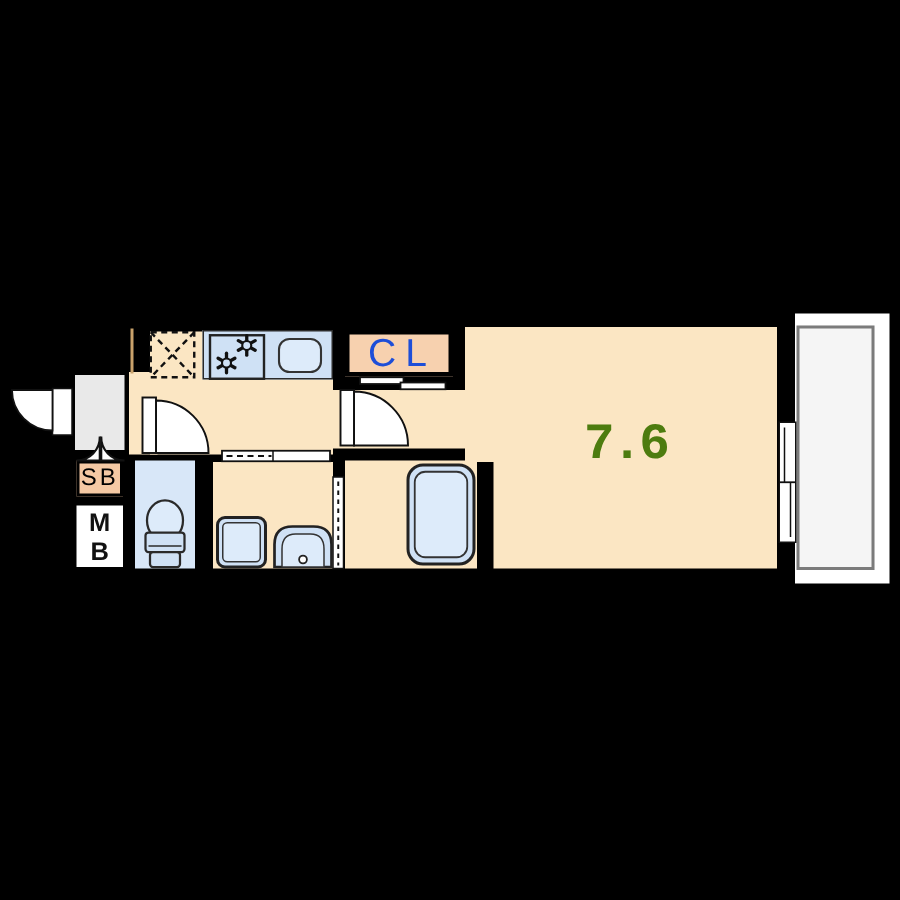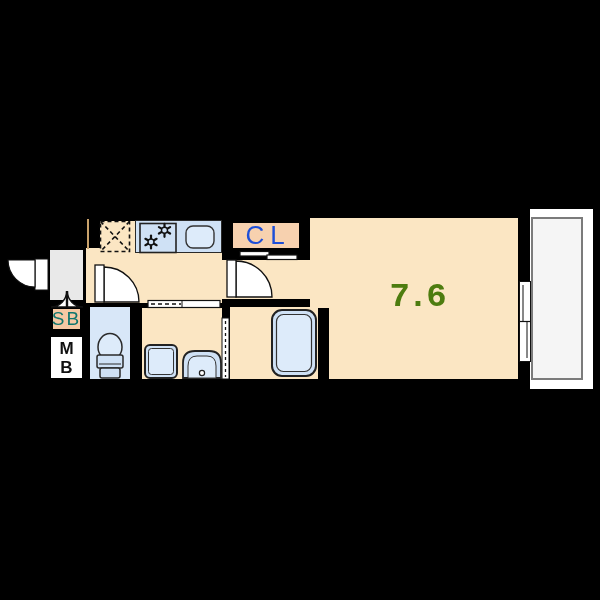--- a/index.html
+++ b/index.html
@@ -2,21 +2,21 @@
 <html style="--bg: #000000; --floor: #fbe6c3; --porch: #e9e9e9; --closet-fill: #f7d1af; --shoebox-fill: #f5c9a4; --blue: #cfe1f5; --blue-light: #ddebfa; --toilet-floor: #d8e7f8; --balcony-fill: #f5f5f5; --balcony-border: #7b7b7b; --white: #ffffff;"><head>
 <meta charset="utf-8">
 <style>
   html,body{margin:0;padding:0;background:#000;}
   #plan{position:relative;width:600px;height:600px;background:var(--bg,#000);overflow:hidden;
         font-family:"Liberation Sans",sans-serif;}
   .abs{position:absolute;box-sizing:border-box;}
   .floor{background:var(--floor,#fbe6c3);}
   .label{display:flex;align-items:center;justify-content:center;color:#222;}
   #lbl-cl{font-size:26px;letter-spacing:6px;color:#1d4ed8;padding-left:4px;}
-  #lbl-sb{font-size:19px;letter-spacing:2px;color:#0f766e;text-align:right;}
+  #lbl-sb{font-size:16px;letter-spacing:2px;color:#000000;text-align:right;}
   #lbl-mb{font-size:17px;font-weight:bold;line-height:19px;text-align:center;color:#111;
           flex-direction:column;}
   #lbl-size{font-family:Liberation Mono, monospace;font-weight:bold;font-size:34px;
             letter-spacing:-2px;color:#4d7c0f;}
   #fx{position:absolute;left:0;top:0;pointer-events:none;}
 </style>
 </head>
 <body>
 
 <div id="plan">

